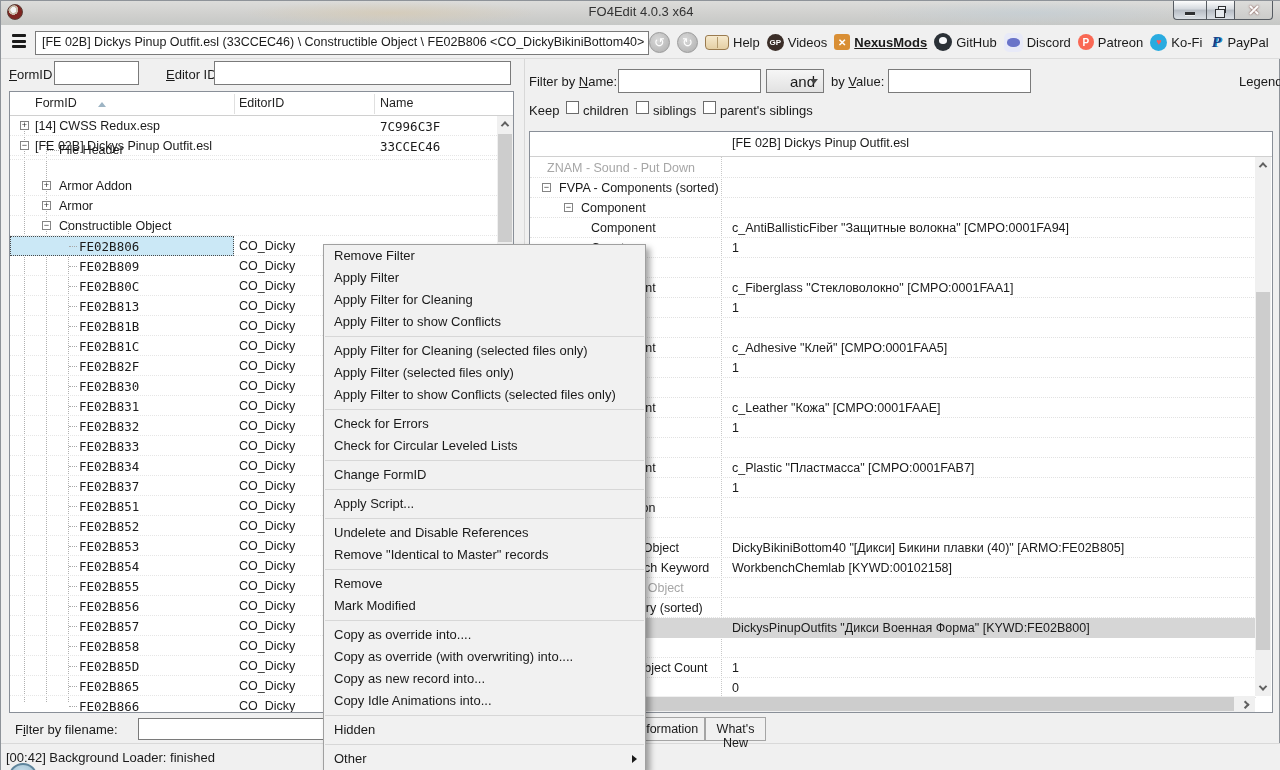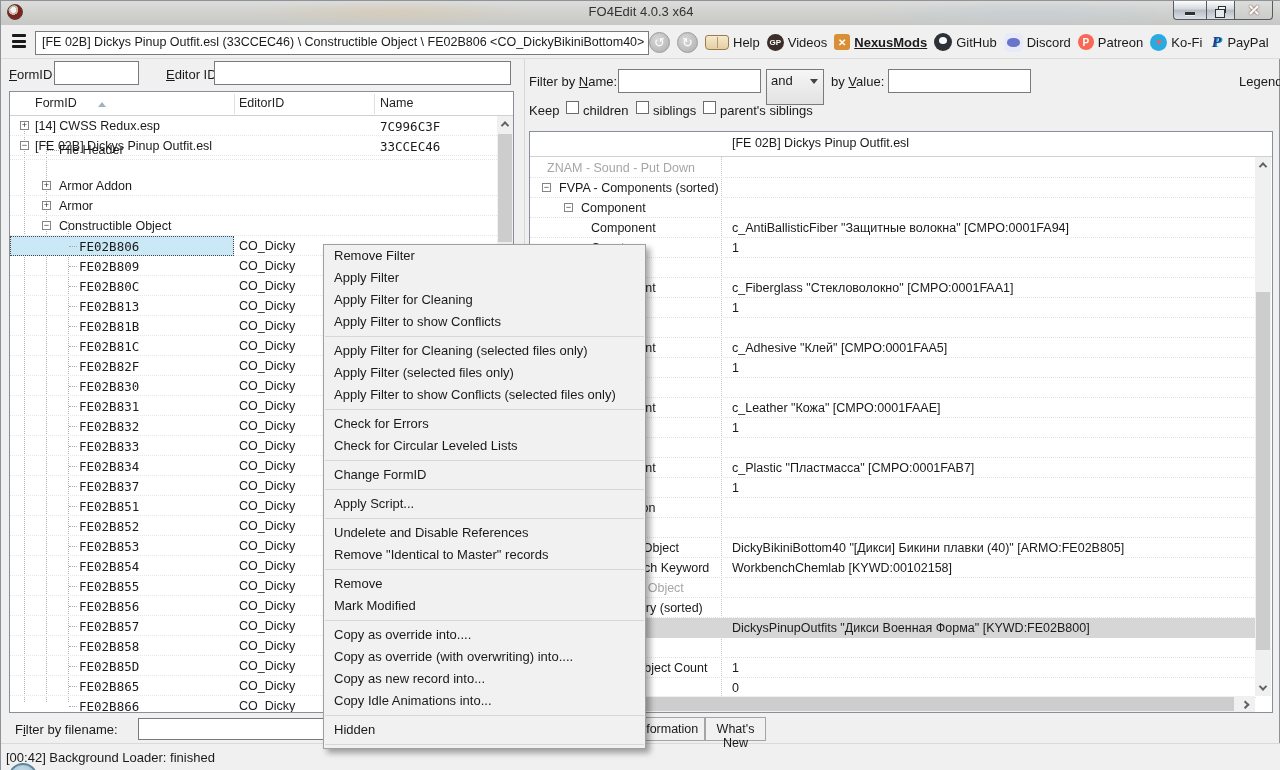--- a/index.html
+++ b/index.html
@@ -87,21 +87,21 @@
   #filter-file-row { position:absolute; left:0; top:714px; width:520px; height:28px; }
   #status-bar { position:absolute; left:0; top:742px; width:1280px; height:28px; background:#f0f0f0; border-top:1px solid #d9d9d9; }
   #status-text { position:absolute; left:5px; top:6px; font-size:13px; }
   #corner-circle { position:absolute; left:8px; top:762px; width:28px; height:26px; border-radius:50%; background:radial-gradient(circle at 45% 40%, #cfe3ee,#8fb4c9); border:2px solid #5f859c; }
 
   
   #right-sep { position:absolute; left:523px; top:58px; width:1px; height:684px; background:#d8d8d8; }
   #legend { position:absolute; left:1238px; top:73px; font-size:13px; }
   .cb { position:absolute; width:13px; height:13px; background:#fff; border:1px solid #6b6b6b; }
   .cblabel { position:absolute; font-size:13px; }
-  #and-select { position:absolute; left:765px; top:68px; width:58px; height:36px; background:linear-gradient(#f6f6f6,#e2e2e2); border:1px solid #7a7a7a; font-size:13px; padding:3px 4px; }
+  #and-select { position:absolute; left:765px; top:68px; width:58px; height:24px; background:linear-gradient(#f6f6f6,#e2e2e2); border:1px solid #7a7a7a; font-size:15px; padding:3px 23px; }
   #and-select .dd { position:absolute; right:5px; top:9px; width:0; height:0; border-left:4px solid transparent; border-right:4px solid transparent; border-top:5px solid #444; }
 
   
   #detail { position:absolute; left:528px; top:130px; width:744px; height:582px; background:#fff; border:1px solid #898f98; overflow:hidden; }
   #detail-header { position:absolute; left:0; top:0; width:100%; height:25px; border-bottom:1px solid #d0d0d0; background:#fff; }
   #detail-col-title { position:absolute; left:202px; top:4px; font-size:12.5px; }
   #detail-coldiv { position:absolute; left:191px; top:25px; height:539px; border-left:1px dotted #c8c8c8; }
   .drow { position:absolute; left:0; width:726px; height:20px; border-bottom:1px dotted #e2e2e2; }
   .drow .dhl { position:absolute; left:0; top:0; width:726px; height:20px; background:#d6d6d6; }
   .dlabel { position:absolute; top:3px; font-size:12.5px; white-space:nowrap; }
@@ -545,16 +545,17 @@
         <div class="mitem"><span>Remove</span></div>
         <div class="mitem"><span>Mark Modified</span></div>
         <div class="msep"></div>
         <div class="mitem"><span>Copy as override into....</span></div>
         <div class="mitem"><span>Copy as override (with overwriting) into....</span></div>
         <div class="mitem"><span>Copy as new record into...</span></div>
         <div class="mitem"><span>Copy Idle Animations into...</span></div>
         <div class="msep"></div>
         <div class="mitem"><span>Hidden</span></div>
         <div class="msep"></div>
+        <div class="mitem"><span>Other</span><span class="subarrow"></span></div>
       </div>
   </div>
 
 </div>
 
 </body></html>

